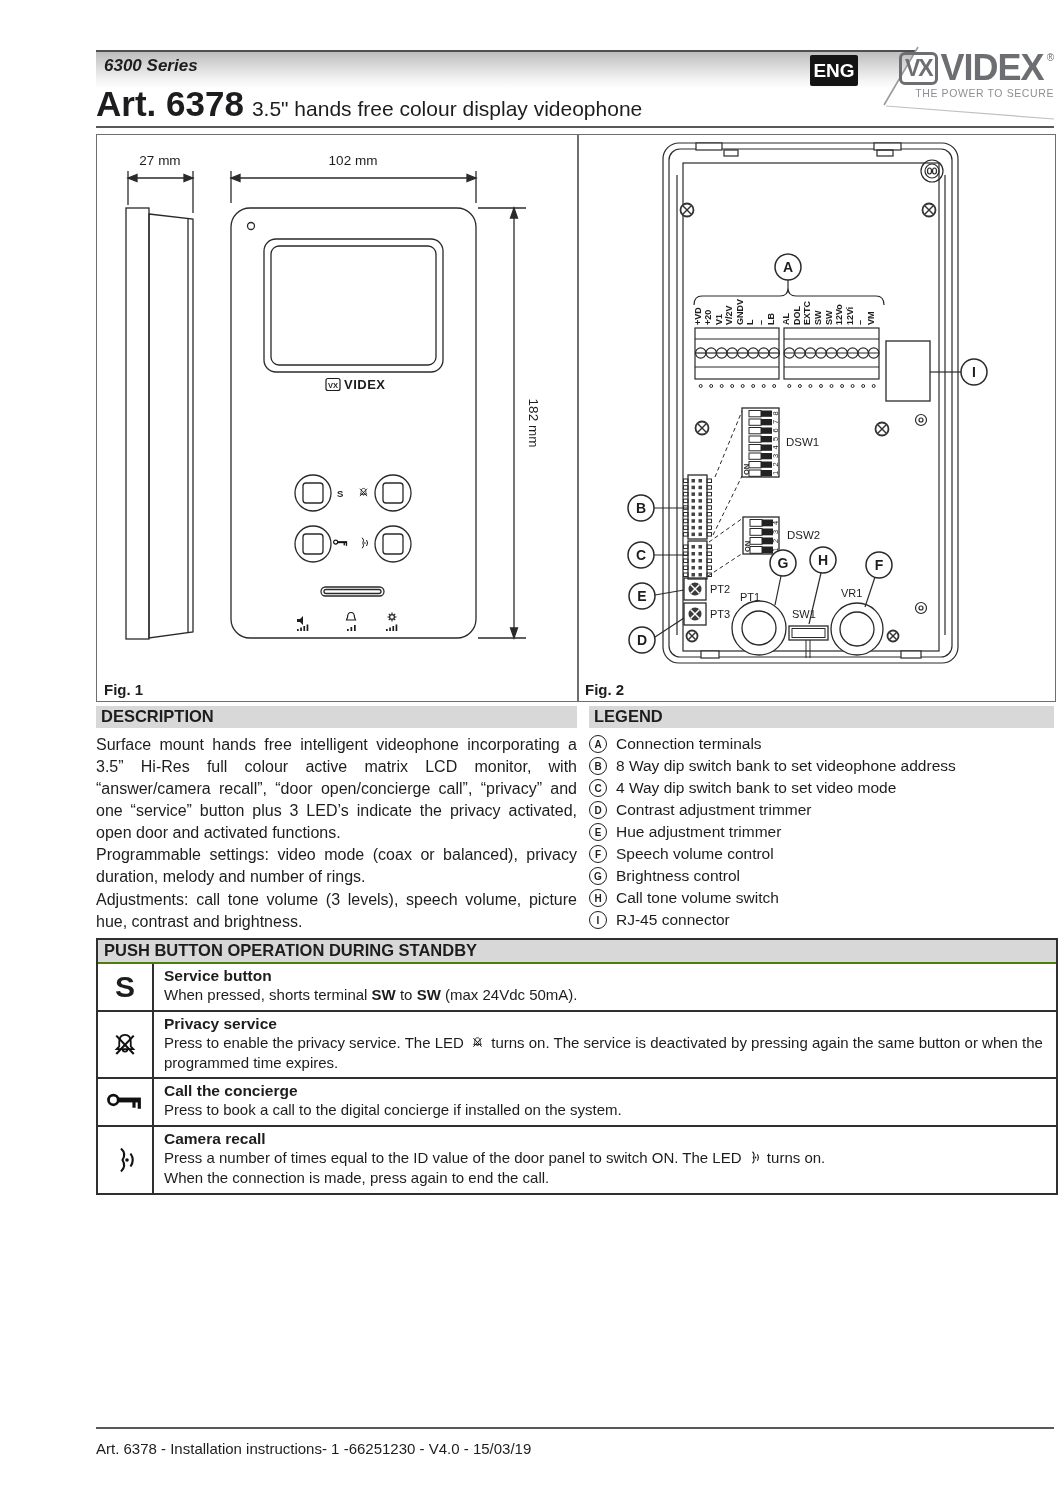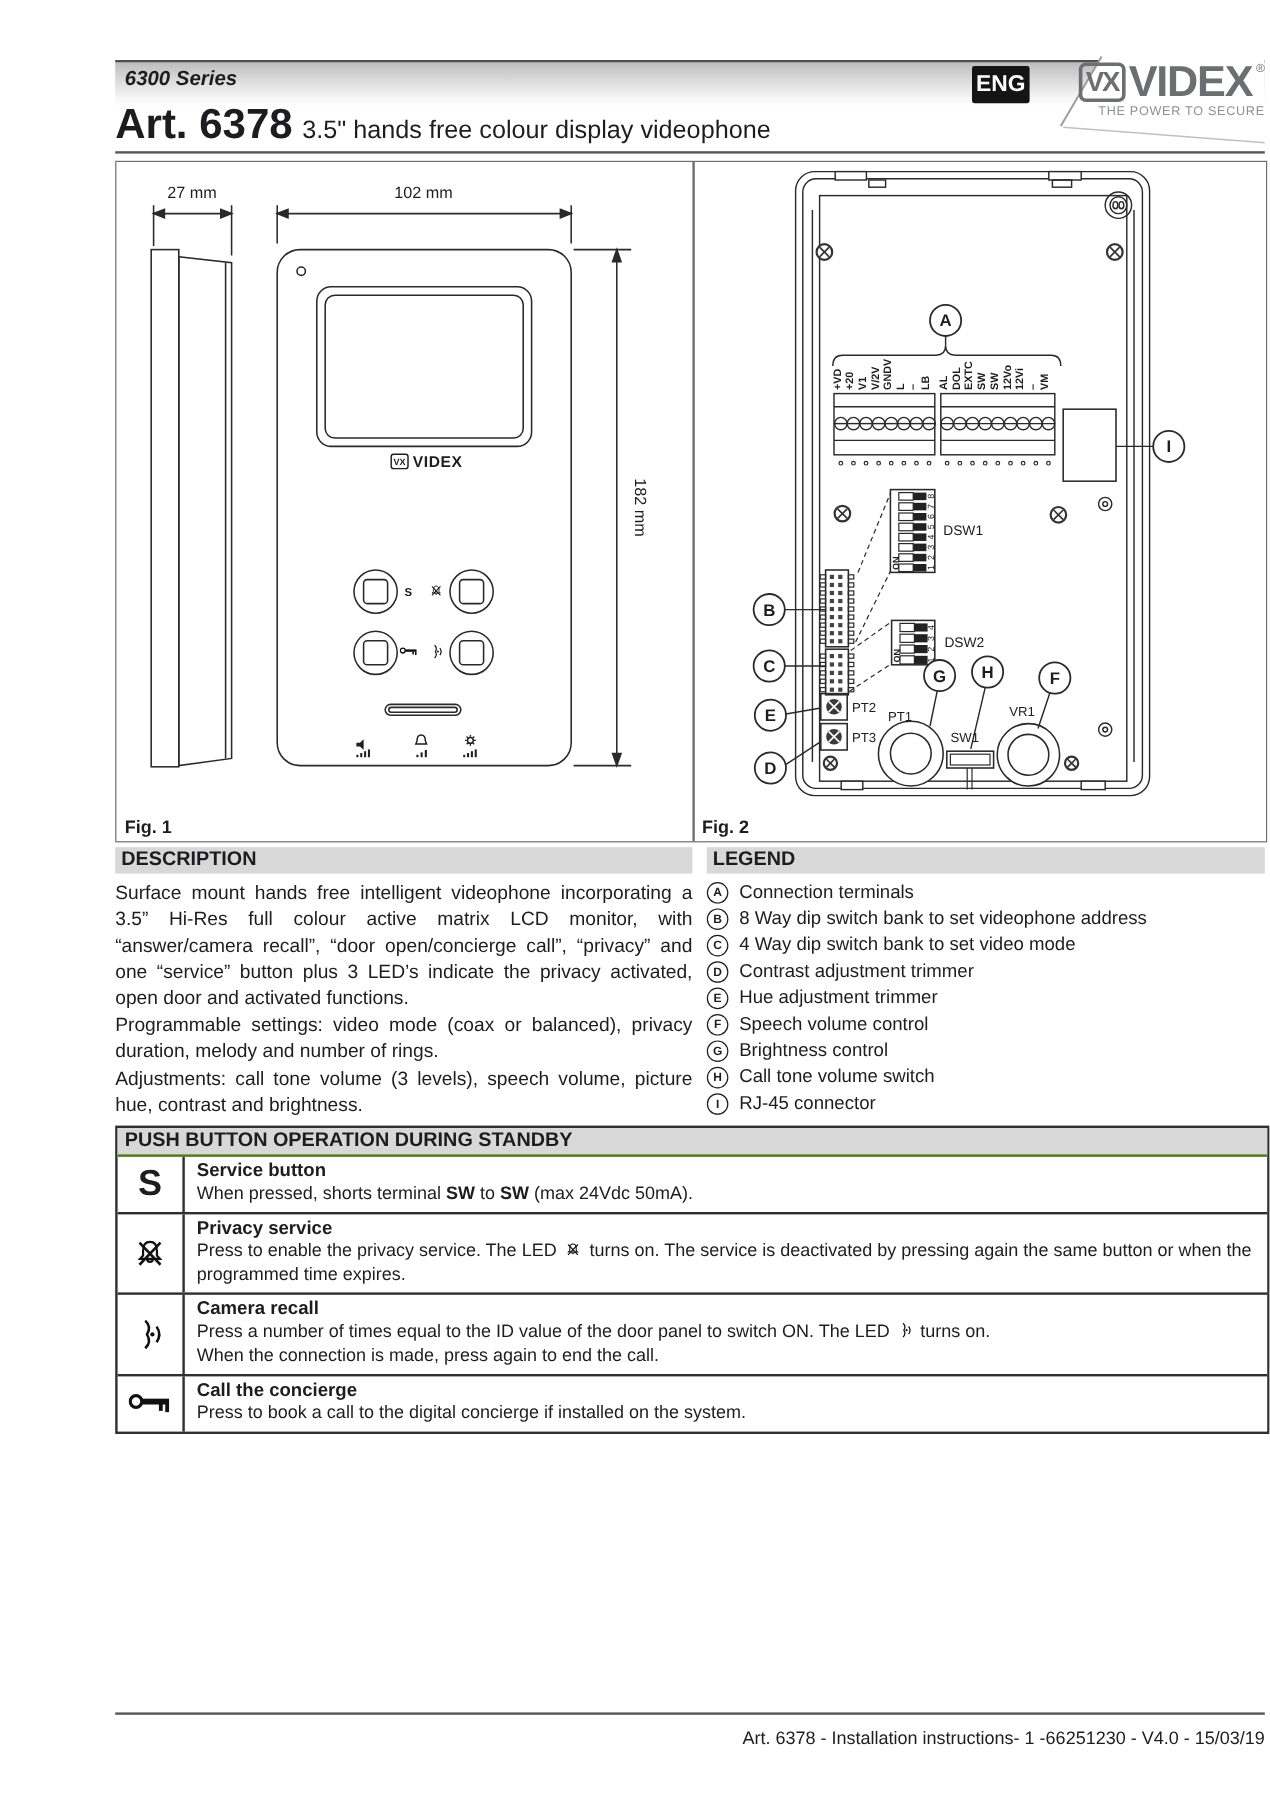--- a/index.html
+++ b/index.html
@@ -52,21 +52,21 @@
   .pt-row:last-child{border-bottom:none;}
   .pt-ico{border-right:2px solid #2f2f2f;display:flex;align-items:center;justify-content:center;}
   .pt-body{padding:3px 10px 5px 10px;}
   .pt-head{font-size:15.5px;font-weight:bold;}
   .pt-text{font-size:15px;line-height:1.32;}
   .s-big{font-size:30px;font-weight:bold;}
   .inline-ico{vertical-align:-2px;margin:0 2px;}
 
   
   .footer{position:absolute;left:50px;top:1427px;width:958px;border-top:2.5px solid #57585a;
-          display:flex;justify-content:flex-end;padding-top:11px;font-size:15px;color:#1d1d1f;}
+          display:flex;justify-content:flex-start;padding-top:11px;font-size:15px;color:#1d1d1f;}
   .hiddefs{position:absolute;width:0;height:0;overflow:hidden;}
 </style>
 </head>
 <body>
 
 <svg class="hiddefs" aria-hidden="true">
   <defs>
     <symbol id="ico-bell-x" viewBox="0 0 30 30">
       <path d="M15 5.5 C11.4 5.5 9.6 8.4 9.6 12.4 L9.6 16.2 L7.2 18.8 L22.8 18.8 L20.4 16.2 L20.4 12.4 C20.4 8.4 18.6 5.5 15 5.5 Z" fill="none" stroke="#111" stroke-width="1.7"></path>
       <path d="M12.8 19 a2.2 2.2 0 0 0 4.4 0" fill="none" stroke="#111" stroke-width="1.7"></path>
@@ -617,44 +617,44 @@
       <div class="pt-body">
         <div class="pt-head">Privacy service</div>
         <div class="pt-text"><span>Press to enable the privacy service. The LED </span><svg class="inline-ico" width="15" height="15" viewBox="0 0 30 30">
               <use href="#ico-bell-x"></use>
             </svg><span> turns on. The service is deactivated by pressing again the same button or when the programmed time expires.</span></div>
       </div>
     </div>
 
     <div class="pt-row">
       <div class="pt-ico">
+        <svg width="36" height="24" viewBox="0 0 34 22">
+            <use href="#ico-key"></use>
+          </svg>
+      </div>
+      <div class="pt-body">
+        <div class="pt-head">Call the concierge</div>
+        <div class="pt-text">Press to book a call to the digital concierge if installed on the system.</div>
+      </div>
+    </div>
+
+    <div class="pt-row">
+      <div class="pt-ico">
         <svg width="26" height="32" viewBox="0 0 26 30">
             <use href="#ico-cam"></use>
           </svg>
       </div>
       <div class="pt-body">
         <div class="pt-head">Camera recall</div>
         <div class="pt-text"><span>Press a number of times equal to the ID value of the door panel to switch ON. The LED </span><svg class="inline-ico" width="13" height="15" viewBox="0 0 26 30">
               <use href="#ico-cam"></use>
             </svg><span> turns on.</span></div>
         <div class="pt-text">When the connection is made, press again to end the call.</div>
       </div>
     </div>
-
-    <div class="pt-row">
-      <div class="pt-ico">
-        <svg width="36" height="24" viewBox="0 0 34 22">
-            <use href="#ico-key"></use>
-          </svg>
-      </div>
-      <div class="pt-body">
-        <div class="pt-head">Call the concierge</div>
-        <div class="pt-text">Press to book a call to the digital concierge if installed on the system.</div>
-      </div>
-    </div>
   </div>
 
   <div class="footer">
     <span>Art. 6378 - Installation instructions</span>
     <span>- 1 -</span>
     <span>66251230 - V4.0 - 15/03/19</span>
   </div>
 
 </div>
 

